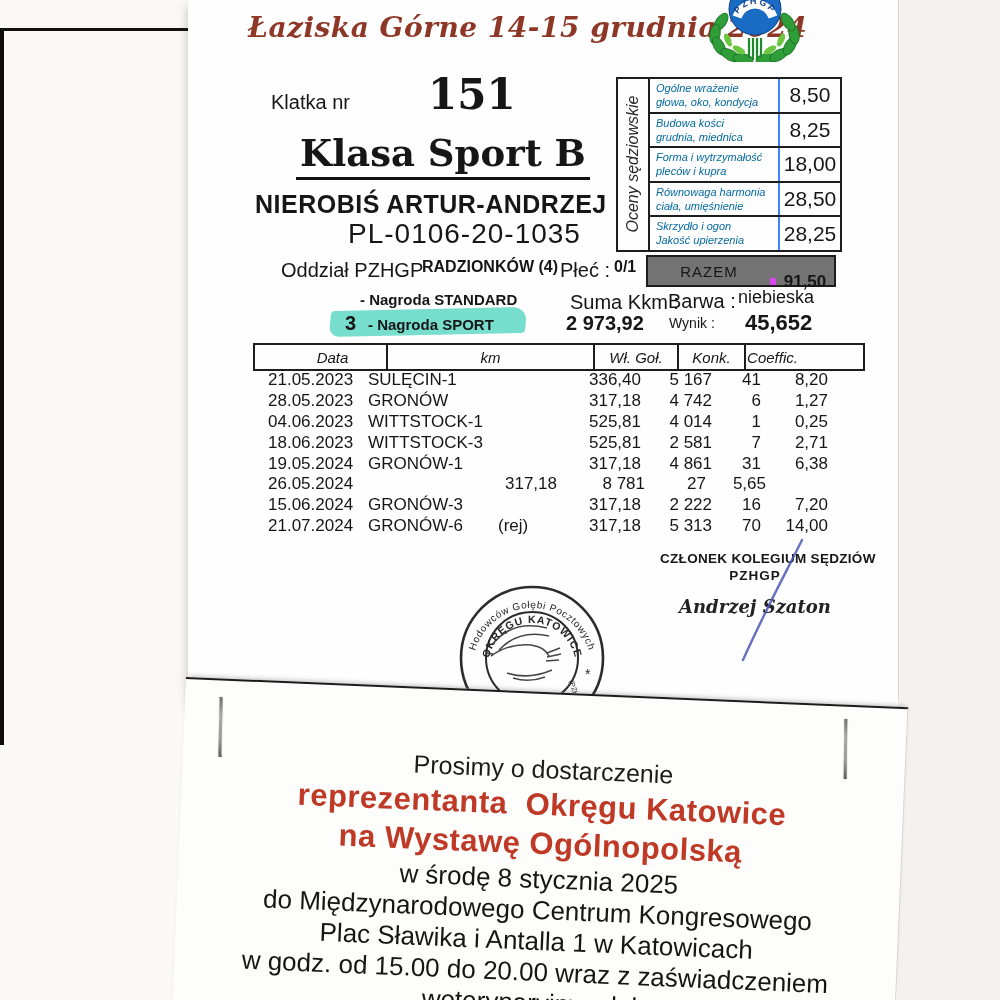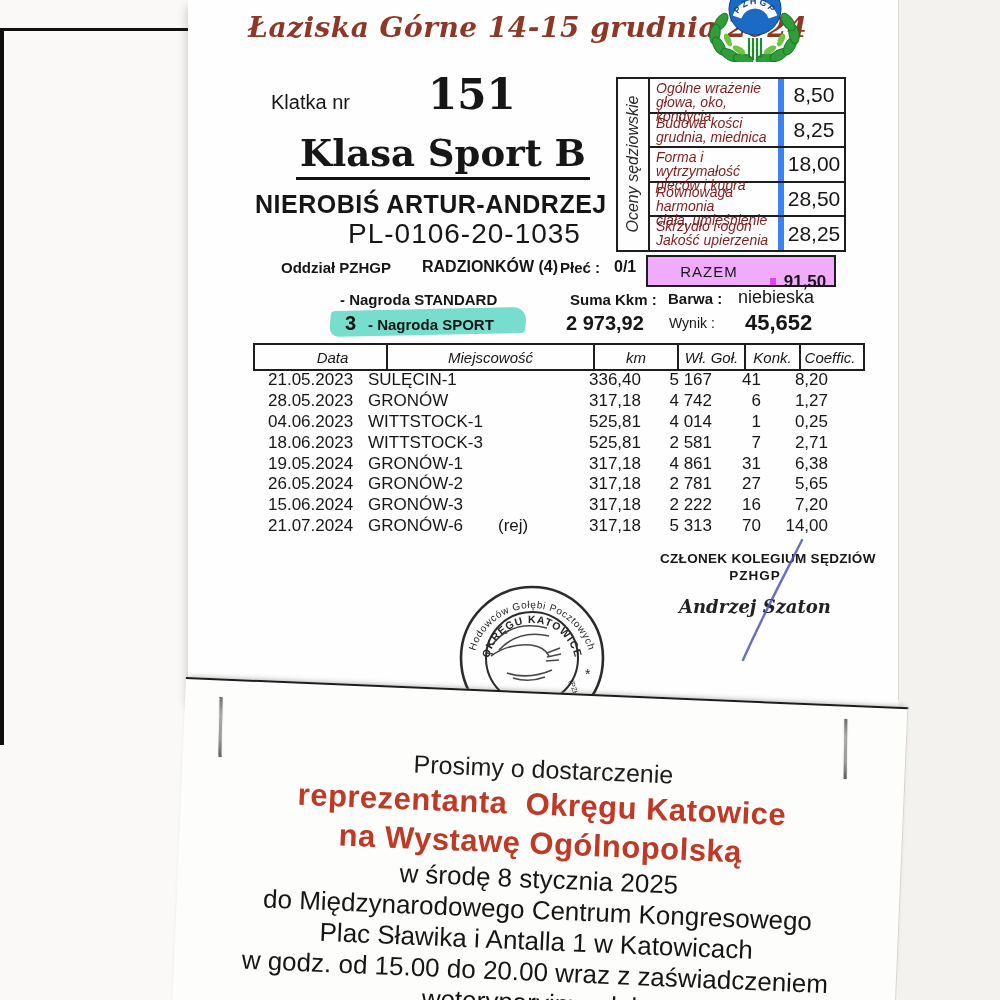--- a/index.html
+++ b/index.html
@@ -18,32 +18,32 @@
   .page1{left:188px;top:0;width:710px;height:712px;background:#fefefe;
          box-shadow:-7px 0 9px -6px rgba(60,60,60,.25);}
   .hdr-date{left:248px;top:11px;font-family:"DejaVu Serif",serif;font-style:italic;
             font-weight:bold;font-size:28px;color:#8e3726;letter-spacing:.5px;}
   .cage-label{left:271px;top:91px;font-size:20px;}
   .cage-number{left:428px;top:70px;font-family:"DejaVu Serif",serif;font-weight:bold;font-size:42px;}
   .class-title{left:296px;top:131px;font-family:"DejaVu Serif",serif;font-weight:bold;
                font-size:37px;border-bottom:3px solid #111;padding:0 4px 2px 4px;}
   .breeder{left:255px;top:190px;font-weight:bold;font-size:25px;letter-spacing:.5px;}
   .ring{left:348px;top:218px;font-size:28px;letter-spacing:1px;}
-  .lbl15{font-size:15px;font-weight:bold;}
+  .lbl15{font-size:20px;}
   .val16b{font-size:16px;font-weight:bold;}
 
   
   .score-table{left:616px;top:77px;display:flex;}
   .score-side{width:30px;border:2px solid #1d1d1d;display:flex;align-items:center;justify-content:center;}
   .score-side span{transform:rotate(-90deg);white-space:nowrap;font-style:italic;font-size:16px;color:#2a2a2a;}
   .score-rows{display:flex;flex-direction:column;border-top:2px solid #1d1d1d;border-right:2px solid #1d1d1d;}
   .srow{display:flex;border-bottom:2px solid #1d1d1d;height:32.6px;}
-  .slabel{width:122px;padding:2px 0 0 6px;font-style:italic;font-size:14px;line-height:14px;color:#7f1d1d;}
-  .sval{width:60px;border-left:6px solid #3b82f6;display:flex;align-items:center;justify-content:center;font-size:21px;}
-  .razem-row{left:646px;top:255px;width:186px;height:28px;border:2px solid #1d1d1d;display:flex;background:#f0abfc;}
+  .slabel{width:122px;padding:2px 0 0 6px;font-style:italic;font-size:11px;line-height:14px;color:#0369a1;}
+  .sval{width:60px;border-left:2px solid #3b82f6;display:flex;align-items:center;justify-content:center;font-size:21px;}
+  .razem-row{left:646px;top:255px;width:186px;height:28px;border:2px solid #1d1d1d;display:flex;background:#737373;}
   .razem-label{width:122px;display:flex;align-items:center;justify-content:center;font-size:15px;letter-spacing:1px;}
   .razem-val{flex:1;border-left:6px solid #d946ef;display:flex;align-items:center;justify-content:center;
              font-weight:bold;font-size:17px;margin-top:21px;}
 
   
   .hl-band{left:330px;top:309px;width:196px;height:26px;background:#5fd7c4;opacity:.85;
            transform:rotate(-1.2deg) skewX(-6deg);border-radius:4px 14px 4px 10px;}
   .bold15{font-weight:bold;font-size:15px;}
 
   
@@ -181,35 +181,34 @@
 <div class="abs razem-row">
   <div class="razem-label">RAZEM</div>
   <div class="razem-val">91,50</div>
 </div>
 
 <div class="abs lbl15 nowrap" style="left:281px;top:259px;">Oddział PZHGP</div>
 <div class="abs val16b nowrap" style="left:422px;top:258px;">RADZIONKÓW (4)</div>
 <div class="abs lbl15 nowrap" style="left:560px;top:259px;">Płeć :</div>
 <div class="abs val16b nowrap" style="left:614px;top:258px;">0/1</div>
 
-<div class="abs bold15 nowrap" style="left:340px;top:291px;">- Nagroda STANDARD</div>
+<div class="abs bold15 nowrap" style="left:360px;top:291px;">- Nagroda STANDARD</div>
 <div class="abs lbl15 nowrap" style="left:570px;top:291px;">Suma Kkm :</div>
 <div class="abs lbl15 nowrap" style="left:668px;top:290px;">Barwa :</div>
 <div class="abs nowrap" style="left:730px;top:287px;font-size:18px;margin-left:8px;">niebieska</div>
 
 <div class="abs hl-band"></div>
 <div class="abs nowrap" style="left:345px;top:312px;font-size:20px;font-weight:bold;">3</div>
 <div class="abs bold15 nowrap" style="left:368px;top:316px;">- Nagroda SPORT</div>
 <div class="abs nowrap" style="left:566px;top:312px;font-size:20px;font-weight:bold;">2 973,92</div>
 <div class="abs nowrap" style="left:669px;top:315px;font-size:14px;">Wynik :</div>
 <div class="abs nowrap" style="left:745px;top:310px;font-size:22px;font-weight:bold;">45,652</div>
 
 <div class="abs ftable-head">
   <div>Data</div>
-  <div>Miejscowość</div>
   <div>km</div>
   <div>Wł. Goł.</div>
   <div>Konk.</div>
   <div>Coeffic.</div>
 </div>
 <div class="abs frows">
   <div class="frow">
     <div class="fc-date">21.05.2023</div>
     <div class="fc-place"><span>SULĘCIN-1</span><span class="fc-note"></span></div>
     <div class="fc-km">336,40</div>
@@ -244,23 +243,22 @@
   <div class="frow">
     <div class="fc-date">19.05.2024</div>
     <div class="fc-place"><span>GRONÓW-1</span><span class="fc-note"></span></div>
     <div class="fc-km">317,18</div>
     <div class="fc-gol">4 861</div>
     <div class="fc-konk">31</div>
     <div class="fc-coeff">6,38</div>
   </div>
   <div class="frow">
     <div class="fc-date">26.05.2024</div>
-    <div class="fc-place"><span>GRONÓW-2</span><span class="fc-note"></span></div>
-    <div class="fc-km">317,18</div>
-    <div class="fc-gol">2 781</div>
+    <div class="fc-km">317,18</div>
+    <div class="fc-gol">8 781</div>
     <div class="fc-konk">27</div>
     <div class="fc-coeff">5,65</div>
   </div>
   <div class="frow">
     <div class="fc-date">15.06.2024</div>
     <div class="fc-place"><span>GRONÓW-3</span><span class="fc-note"></span></div>
     <div class="fc-km">317,18</div>
     <div class="fc-gol">2 222</div>
     <div class="fc-konk">16</div>
     <div class="fc-coeff">7,20</div>

